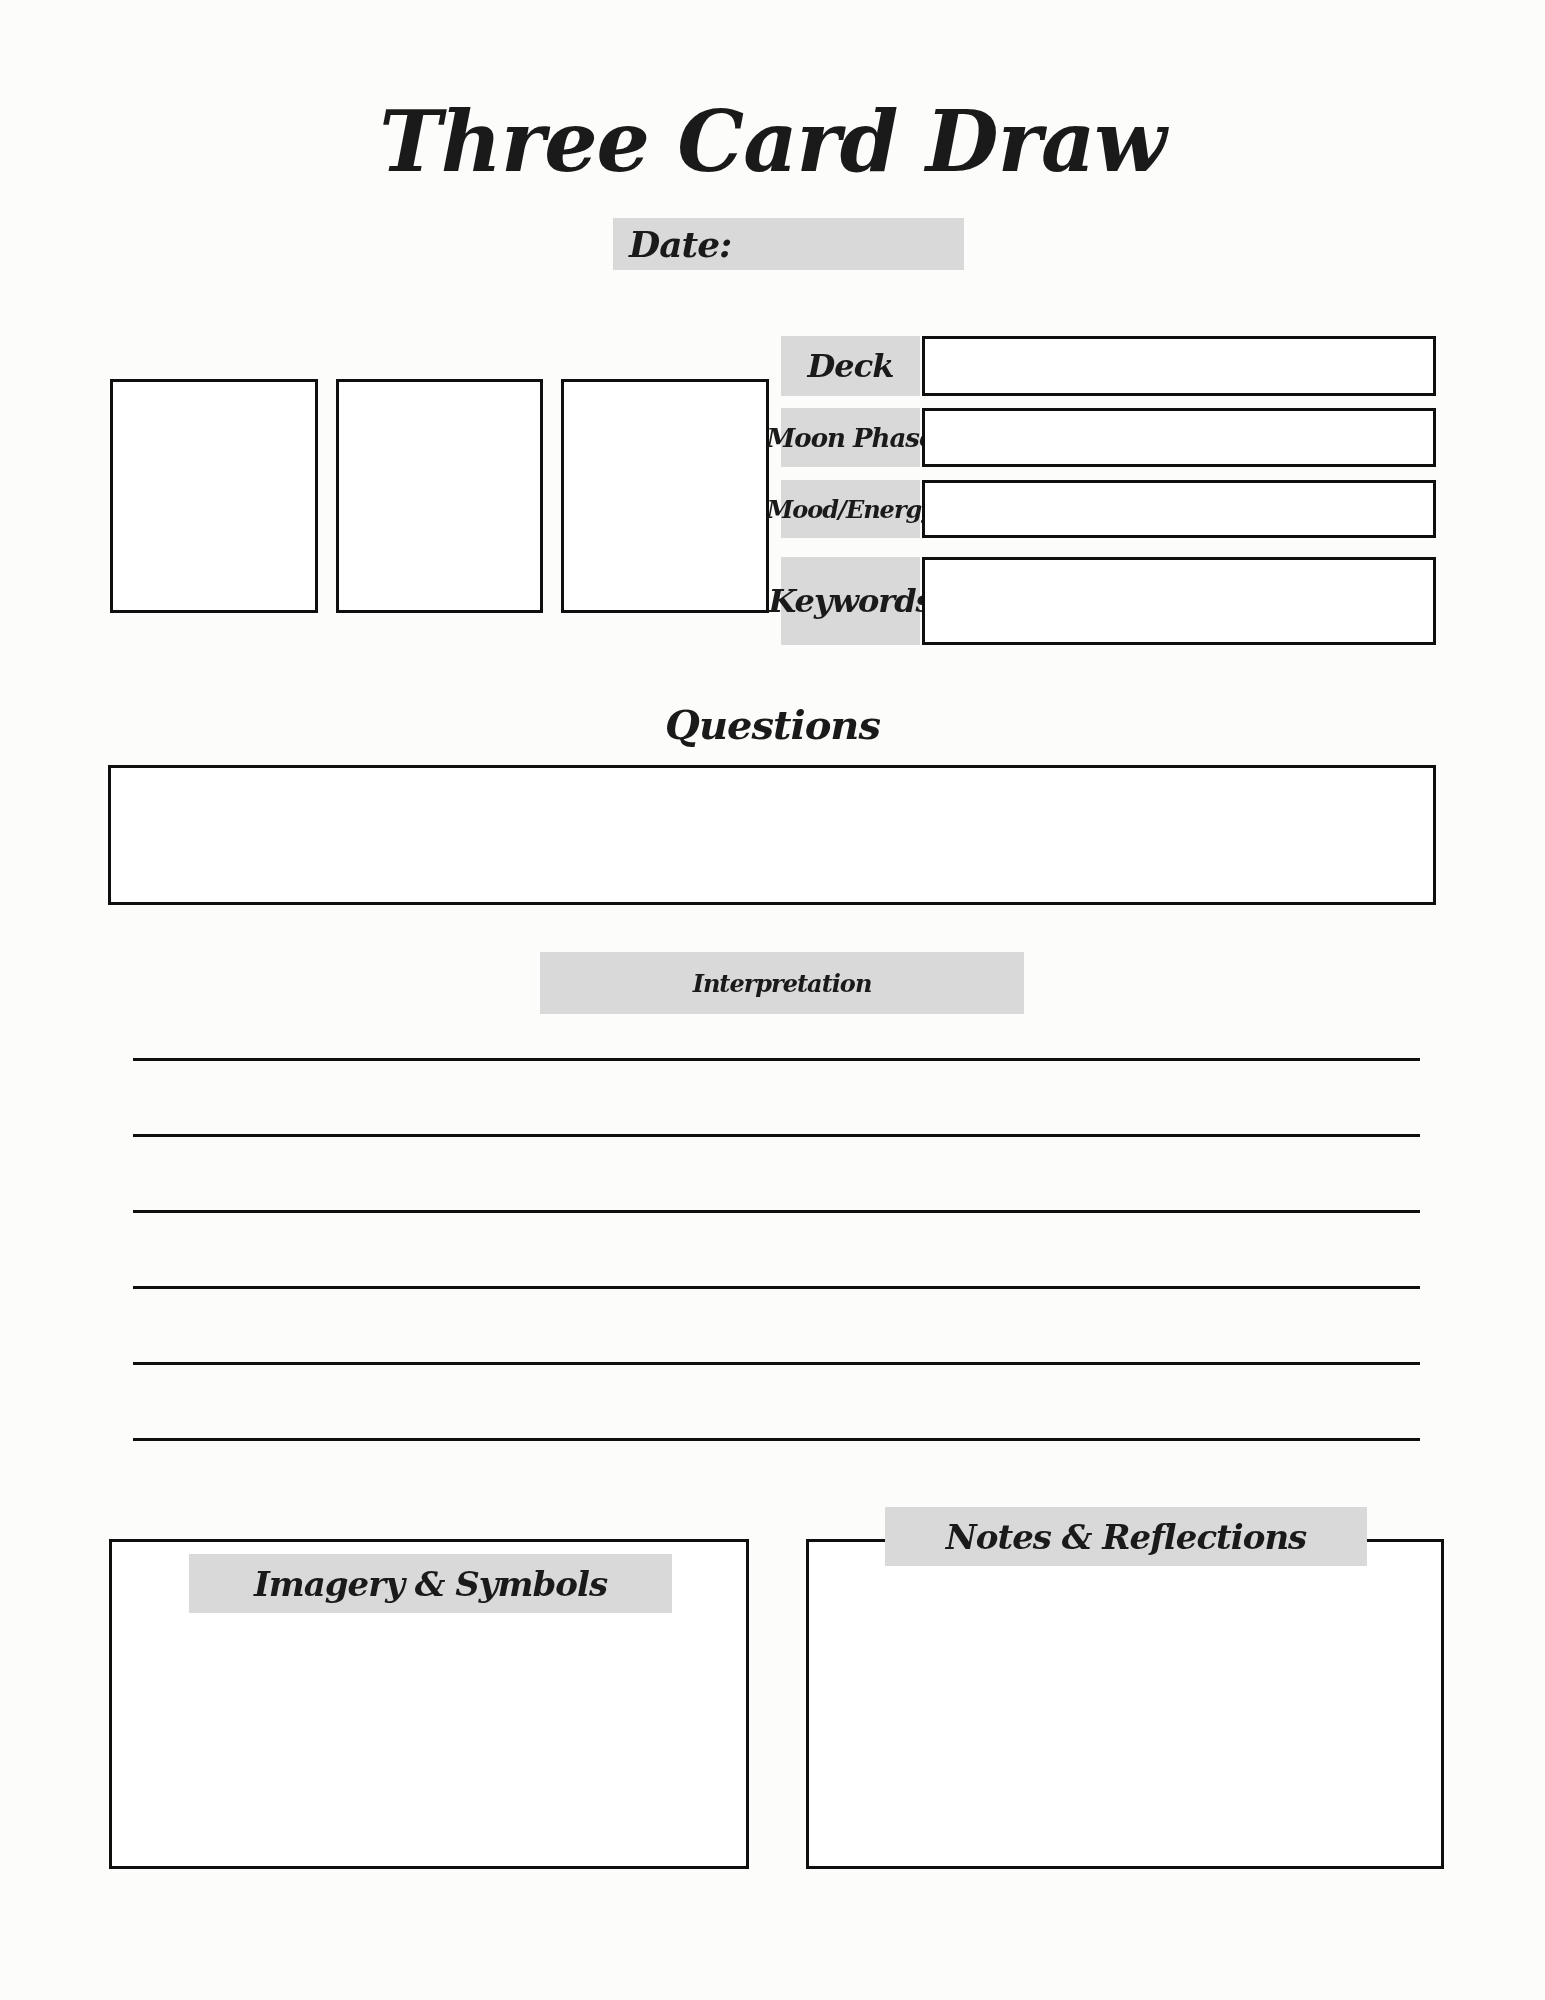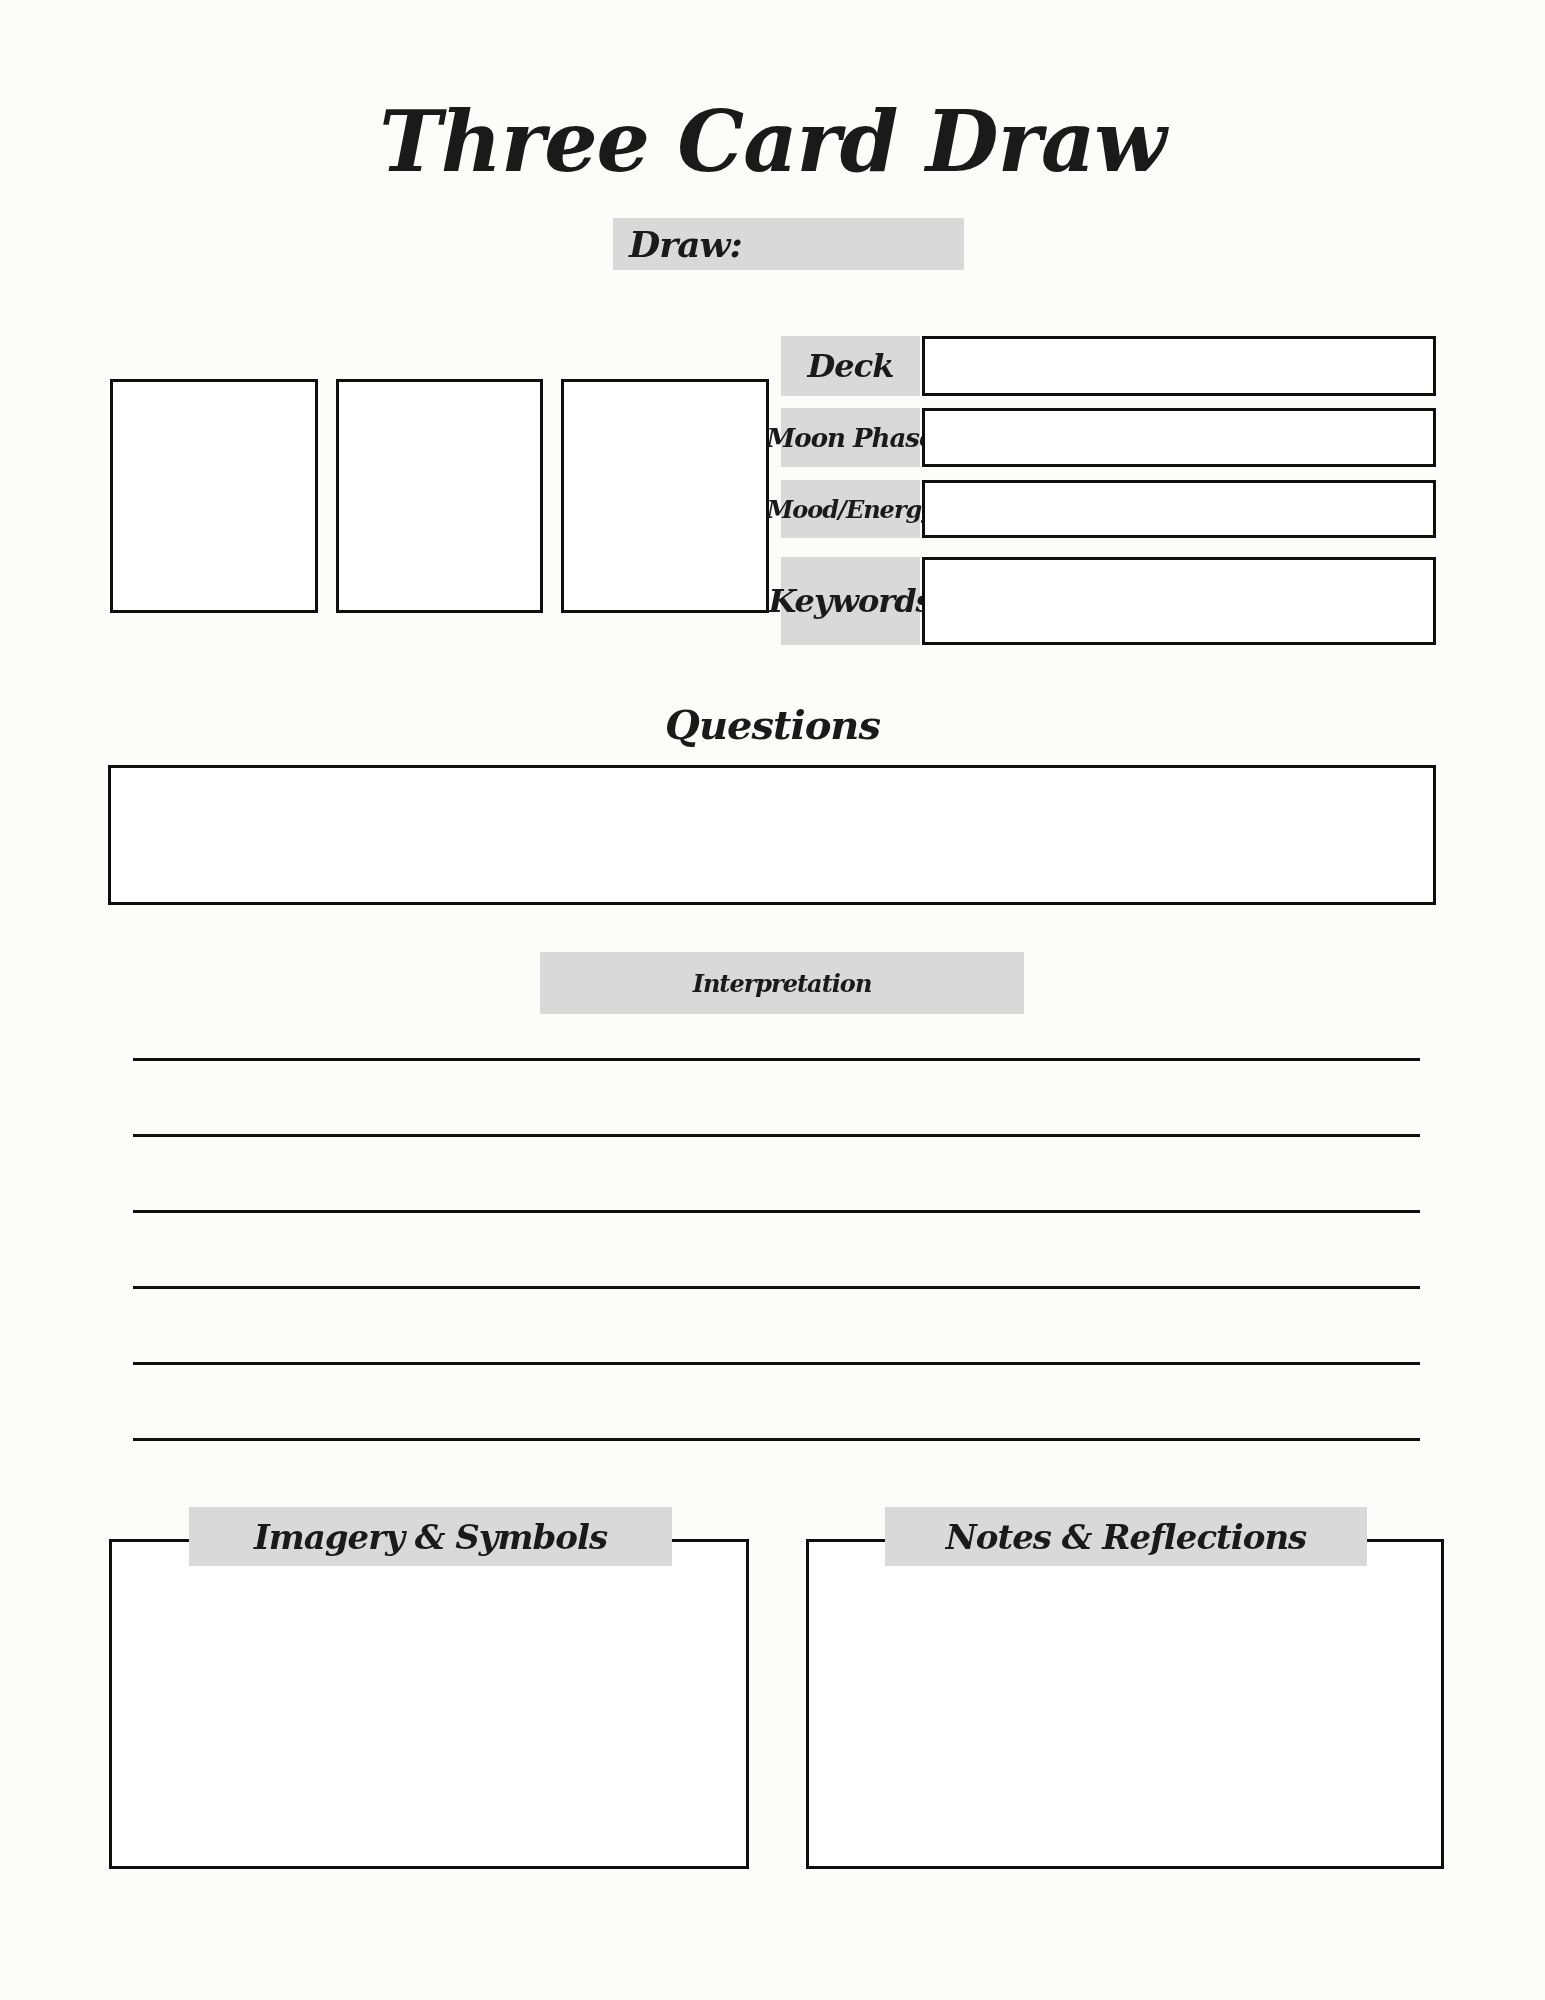--- a/index.html
+++ b/index.html
@@ -103,41 +103,41 @@
     position:absolute;left:109px;top:1539px;width:640px;height:330px;
     border:3px solid var(--border);background:#ffffff;
     font-size:26px;padding:40px 14px 10px;
   }
   .notes-box{
     position:absolute;left:806px;top:1539px;width:638px;height:330px;
     border:3px solid var(--border);background:#ffffff;
     font-size:26px;padding:40px 14px 10px;
   }
   .imagery-header{
-    position:absolute;left:189px;top:1507px;width:483px;height:59px;
+    position:absolute;left:189px;top:1554px;width:483px;height:59px;
     background:var(--label-bg);z-index:2;
     display:flex;align-items:center;justify-content:center;
     font-size:34px;white-space:nowrap;
   }
   .notes-header{
     position:absolute;left:885px;top:1507px;width:482px;height:59px;
     background:var(--label-bg);z-index:2;
     display:flex;align-items:center;justify-content:center;
     font-size:34px;white-space:nowrap;
   }
 </style>
 </head>
 <body>
 
 <div class="page">
 
   <div class="title script">Three Card Draw</div>
 
   <div class="date-bar">
-    <span class="lbl script">Draw:</span>
+    <span class="lbl script">Date:</span>
     <span class="val script"></span>
   </div>
 
   <div class="cards">
       <div class="card-slot"></div>
       <div class="card-slot"></div>
       <div class="card-slot"></div>
     </div>
 
   <div class="fields">

